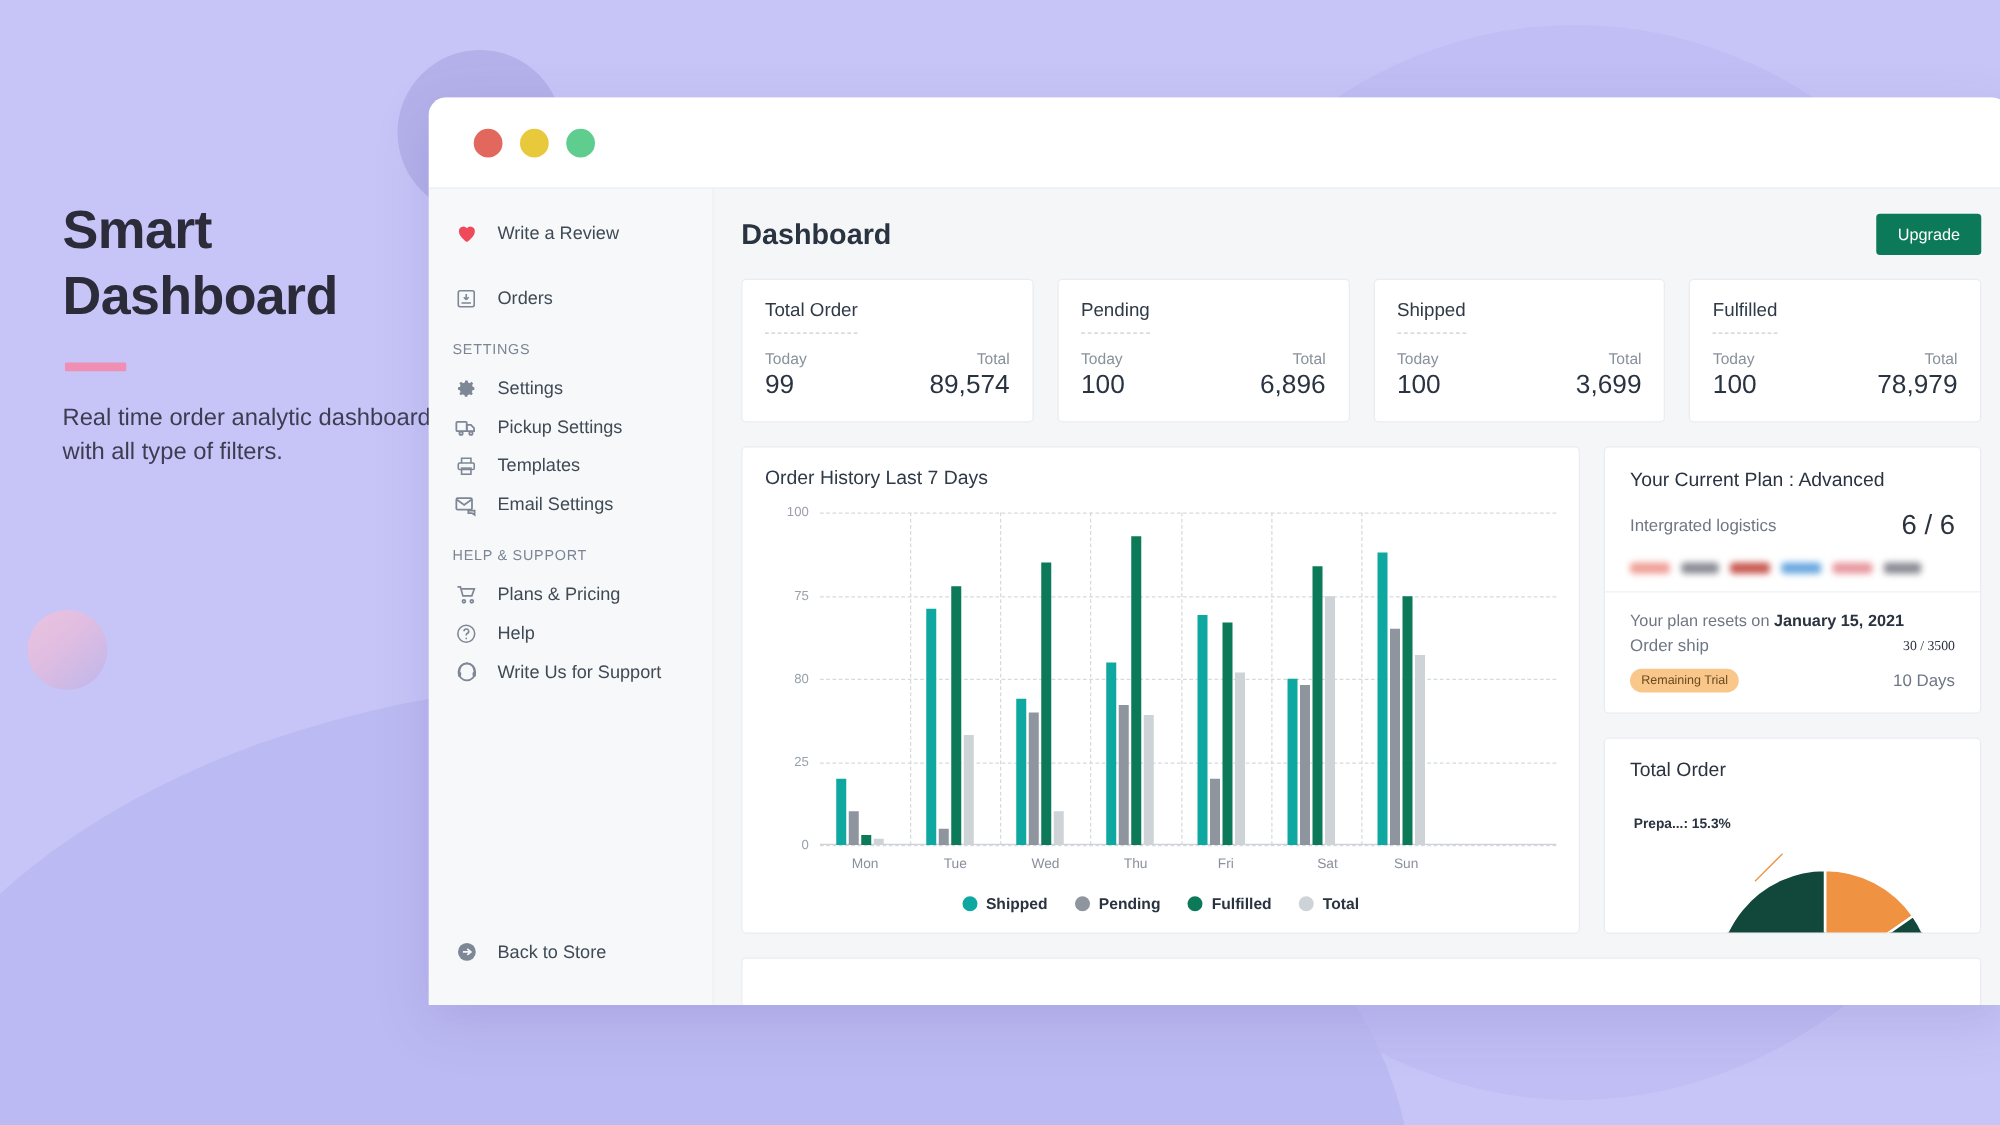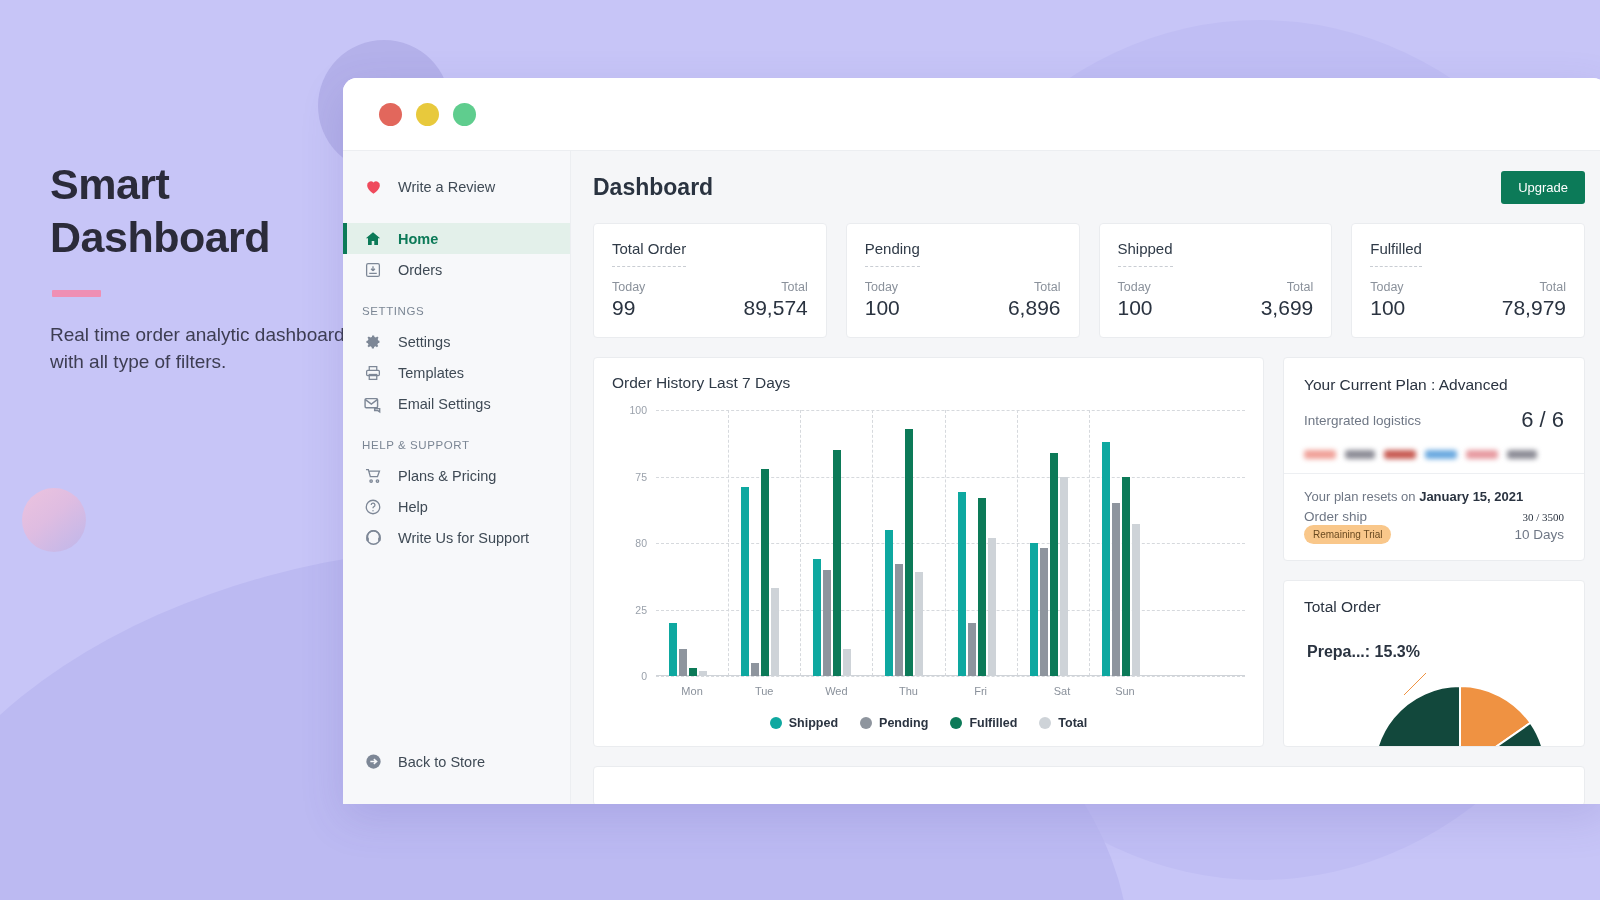--- a/index.html
+++ b/index.html
@@ -125,29 +125,29 @@
   .plan-top { padding: 18px 20px 14px; border-bottom: 1px solid #edeff2; }
   .plan-title { font-size: 15.5px; color: #2a3340; margin-bottom: 13px; }
   .plan-line { display: flex; justify-content: space-between; align-items: center; }
   .plan-sub { font-size: 13.5px; color: #6f7785; }
   .plan-count { font-size: 22px; color: #2a3340; font-weight: 500; }
   .logos { display: flex; gap: 9px; margin-top: 17px; align-items: center; }
   .logo-blur { height: 9px; border-radius: 3px; filter: blur(2.4px); }
   .plan-bottom { padding: 15px 20px 16px; }
   .reset-line { font-size: 13px; color: #6f7785; margin-bottom: 5px; }
   .reset-line b { color: #2a3340; }
-  .ship-line { display: flex; justify-content: space-between; align-items: center; margin-bottom: 1px; }
+  .ship-line { display: flex; justify-content: space-between; align-items: center; margin-bottom: 11px; }
   .ship-lbl { font-size: 13.5px; color: #6f7785; }
   .ship-val { font-size: 11px; color: #2a3340; font-family: Liberation Serif, serif; }
   .trial-line { display: flex; justify-content: space-between; align-items: center; }
   .badge { background: #f9c78a; color: #6a4a20; font-size: 10px; padding: 4px 9px; border-radius: 10px; }
   .trial-days { font-size: 13.5px; color: #6f7785; }
   .pie-card { background: #fff; border: 1px solid #eaecef; border-radius: 4px; padding: 17px 20px; flex: 1; overflow: hidden; position: relative; }
   .pie-title { font-size: 15.5px; color: #2a3340; }
-  .pie-label { position: absolute; left: 23px; top: 62px; font-size: 16px; font-weight: bold; color: #2a3340; white-space: nowrap; }
+  .pie-label { position: absolute; left: 23px; top: 62px; font-size: 11px; font-weight: bold; color: #2a3340; white-space: nowrap; }
   .bottom-card { margin-top: 19px; height: 40px; background: #fff; border: 1px solid #eaecef; border-radius: 4px; }
 
   
   .plot { position: absolute; left: 62px; top: 52px; right: 18px; bottom: 70px; }
   .gridline { position: absolute; left: 0; right: 0; border-top: 1px dashed #d6d9dd; }
   .vline { position: absolute; top: 0; bottom: 0; border-left: 1px dashed #d6d9dd; }
   .ytick { position: absolute; right: calc(100% + 9px); font-size: 10.5px; color: #9aa1ab; transform: translateY(-50%); white-space: nowrap; }
   .axis-base { position: absolute; left: 0; right: 0; bottom: 0; border-top: 1px solid #cfd3d8; }
   .group { position: absolute; bottom: 0; display: flex; align-items: flex-end; gap: 2px; }
   .bar { width: 8px; }
@@ -187,28 +187,20 @@
 
       <div class="nav-item review">
         <span class="ico">
           <svg width="19" height="19" viewBox="0 0 24 24" fill="currentColor">
               <path d="M12 21s-8-5.2-8-10.4A4.6 4.6 0 0 1 12 7a4.6 4.6 0 0 1 8 3.6C20 15.8 12 21 12 21z"></path>
             </svg>
         </span>
         <span>Write a Review</span>
       </div>
 
-      <div class="nav-item active">
-        <span class="ico">
-          <svg width="18" height="18" viewBox="0 0 24 24" fill="currentColor">
-              <path d="M12 3 2.5 11h2.8v9h5v-5.5h3.4V20h5v-9h2.8L12 3z"></path>
-            </svg>
-        </span>
-        <span>Home</span>
-      </div>
 
       <div class="nav-item">
         <span class="ico">
           <svg width="18" height="18" viewBox="0 0 24 24" fill="none" stroke="currentColor" stroke-width="1.7">
               <rect x="3.5" y="3.5" width="17" height="17" rx="2"></rect>
               <path d="M12 7v6m0 0 2.6-2.6M12 13l-2.6-2.6M7 16.5h10"></path>
             </svg>
         </span>
         <span>Orders</span>
       </div>
@@ -218,20 +210,31 @@
 
       <div class="nav-item">
         <span class="ico">
           <svg width="18" height="18" viewBox="0 0 24 24" fill="currentColor">
               <path d="M12 8.2A3.8 3.8 0 1 0 12 15.8 3.8 3.8 0 0 0 12 8.2zm9 2.3-2-.4a7.2 7.2 0 0 0-.8-2l1.2-1.7-1.8-1.8L15.9 6a7.2 7.2 0 0 0-2-.8l-.4-2h-2.6l-.4 2a7.2 7.2 0 0 0-2 .8L6.4 4.6 4.6 6.4 6 8.1a7.2 7.2 0 0 0-.8 2l-2 .4v2.6l2 .4c.2.7.5 1.4.8 2l-1.4 1.7 1.8 1.8 1.7-1.2c.6.4 1.3.6 2 .8l.4 2h2.6l.4-2c.7-.2 1.4-.4 2-.8l1.7 1.2 1.8-1.8-1.2-1.7c.4-.6.6-1.3.8-2l2-.4v-2.6z"></path>
             </svg>
         </span>
         <span>Settings</span>
       </div>
 
+      <div class="nav-item">
+        <span class="ico">
+          <svg width="20" height="20" viewBox="0 0 24 24" fill="none" stroke="currentColor" stroke-width="1.7">
+              <rect x="2.5" y="6.5" width="10" height="9" rx="1"></rect>
+              <path d="M12.5 9.5h4l3 3v3h-7z"></path>
+              <circle cx="7" cy="17.5" r="1.6"></circle>
+              <circle cx="16.5" cy="17.5" r="1.6"></circle>
+            </svg>
+        </span>
+        <span>Pickup Settings</span>
+      </div>
 
       <div class="nav-item">
         <span class="ico">
           <svg width="18" height="18" viewBox="0 0 24 24" fill="none" stroke="currentColor" stroke-width="1.7">
               <path d="M7 8.5V3.5h10v5"></path>
               <rect x="3.5" y="8.5" width="17" height="7" rx="1.4"></rect>
               <rect x="7" y="14" width="10" height="6.5"></rect>
             </svg>
         </span>
         <span>Templates</span>

